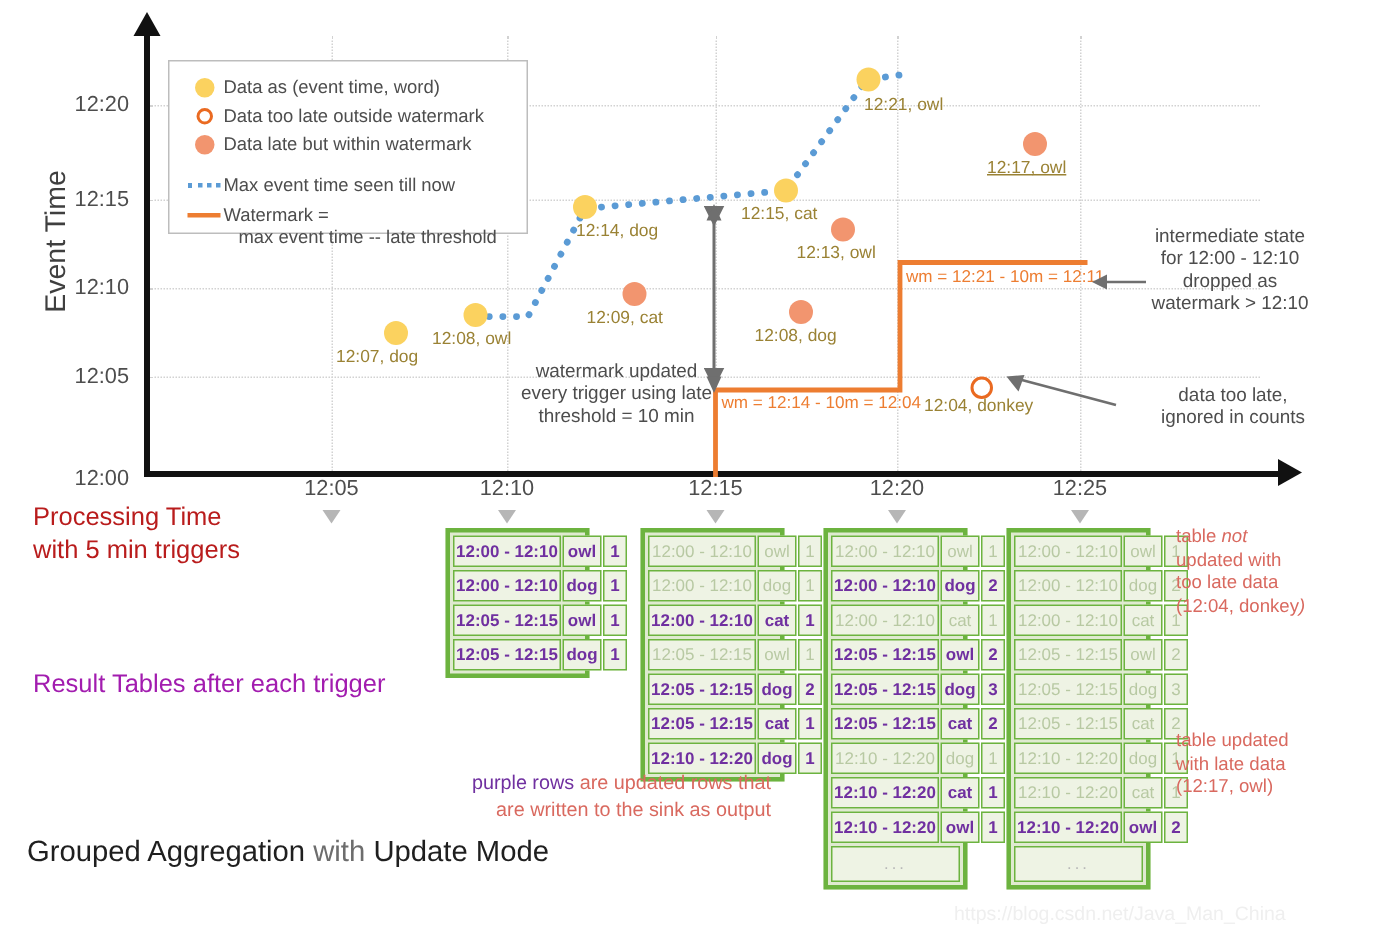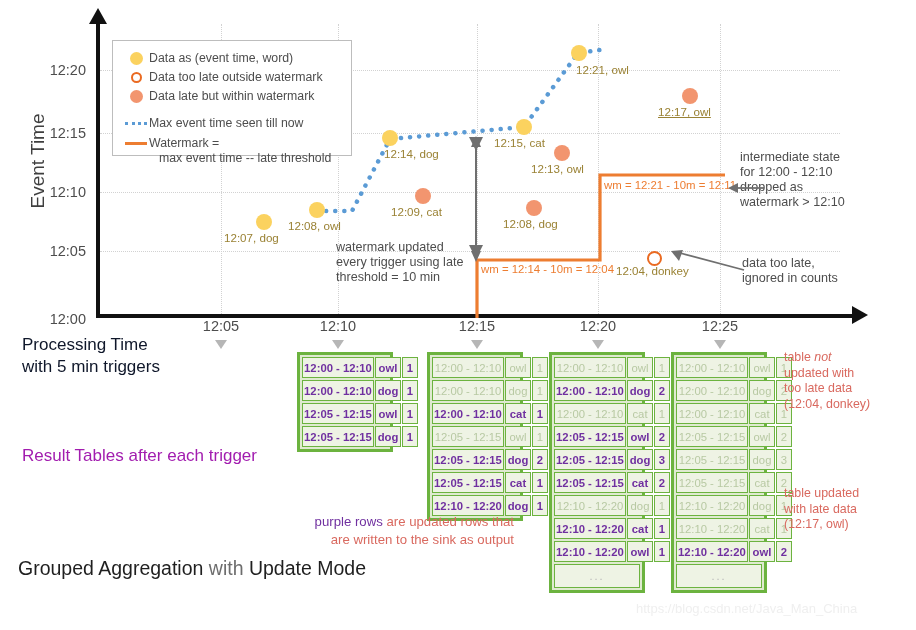--- a/index.html
+++ b/index.html
@@ -39,23 +39,23 @@
   .leg-solid{width:22px;height:3px;background:#ed7d31;}
   .leg-sub{font-size:12.3px;color:#4d4d4d;margin-left:36px;margin-top:-2px;}
   
   .pt{border-radius:50%;}
   .pt.yellow{background:#fbd25f;width:16px;height:16px;}
   .pt.orange{background:#f2956f;width:16px;height:16px;}
   .pt.hollow{width:15px;height:15px;border:2.4px solid #ea6a21;box-sizing:border-box;background:transparent;}
   .pt-label{font-size:11.6px;color:#9a8234;white-space:nowrap;}
   .wm-text{font-size:11.4px;color:#ed7d31;white-space:nowrap;}
   
-  .anno{font-size:12.6px;color:#4d4d4d;line-height:15px;text-align:left;white-space:nowrap;}
-  
-  #proc-title{left:22px;top:334px;font-size:17px;color:#0f172a;line-height:22px;white-space:nowrap;}
+  .anno{font-size:12.6px;color:#4d4d4d;line-height:15px;text-align:center;white-space:nowrap;}
+  
+  #proc-title{left:22px;top:334px;font-size:17px;color:#b91c1c;line-height:22px;white-space:nowrap;}
   #result-title{left:22px;top:446px;font-size:17px;color:#a21caf;white-space:nowrap;}
   
   .table{border:3px solid #6cb33f;background:#dfead0;box-sizing:border-box;padding:2px;}
   .trow{display:flex;height:21px;margin-bottom:2px;}
   .trow:last-child{margin-bottom:0;}
   .tcell{
     background:#eef3e4;border:1.5px solid #6cb33f;box-sizing:border-box;
     font-size:11.3px;display:flex;align-items:center;justify-content:center;
     color:#b8c9a3;margin-right:1px;
   }

